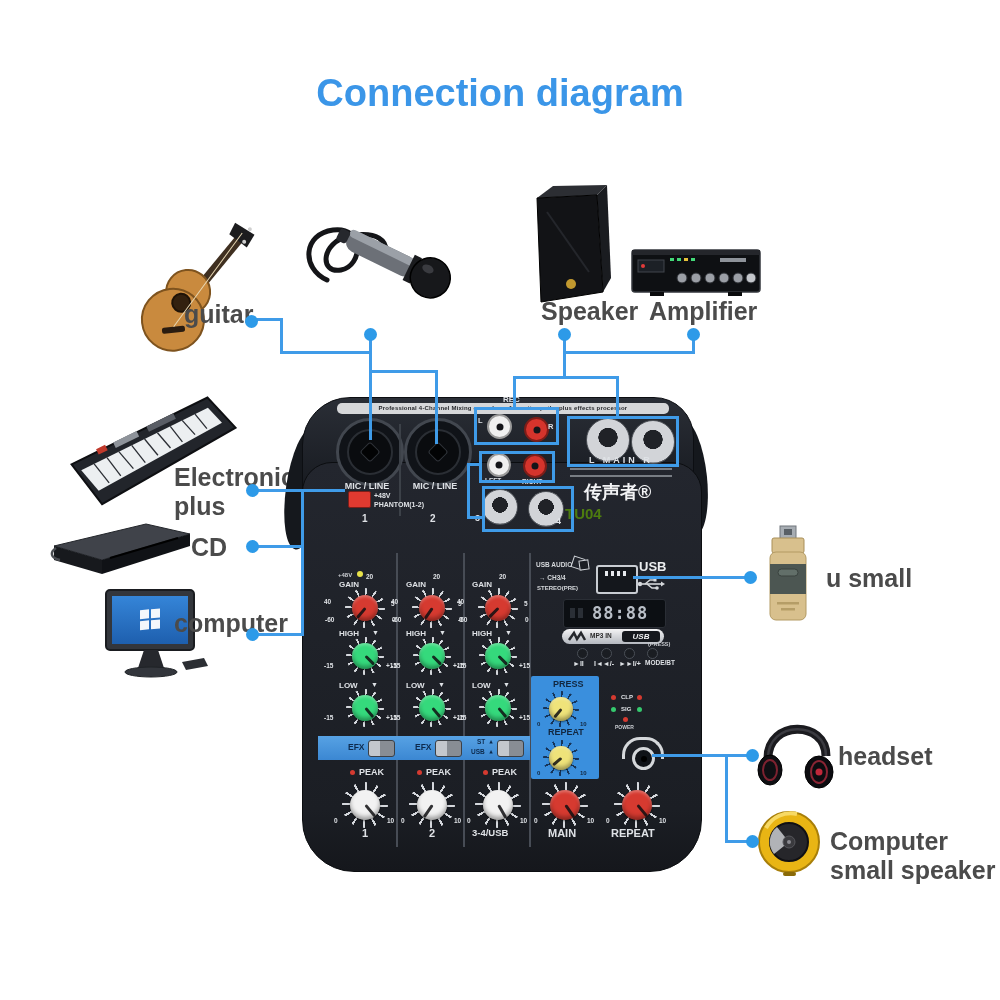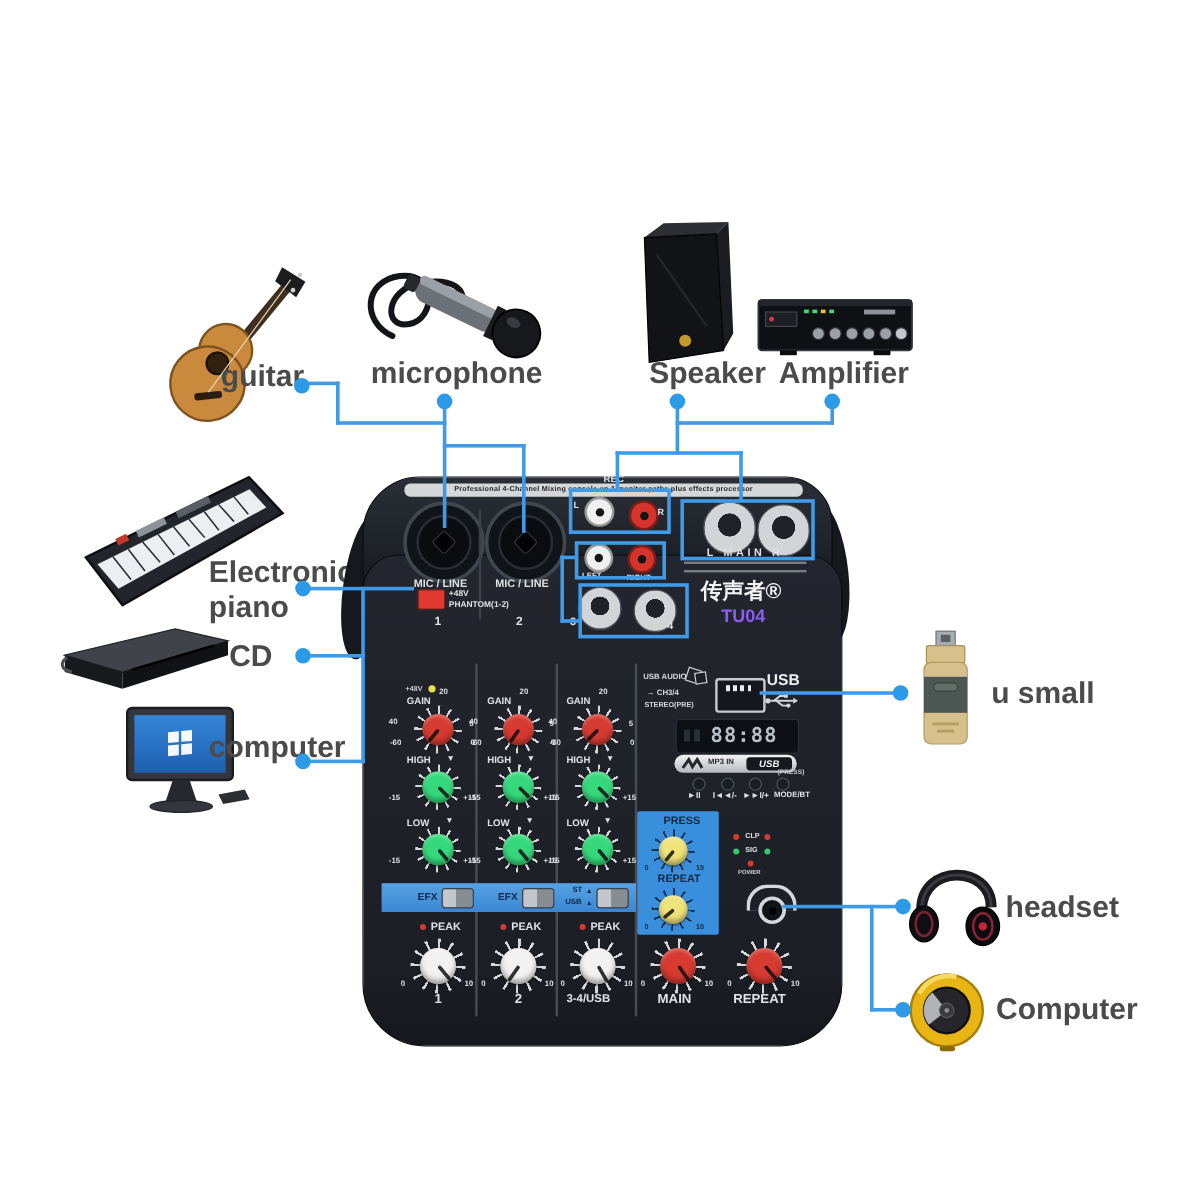--- a/index.html
+++ b/index.html
@@ -32,20 +32,21 @@
   .sw{position:absolute;border-radius:3px;border:1px solid #3c4046;
       background:linear-gradient(90deg,#c3c7cd 0 45%,#888d94 45% 100%)}
   .vdiv{position:absolute;background:#474c55;width:2px}
   svg{position:absolute;overflow:visible}
 </style>
 </head>
 <body>
 
 <div id="canvas">
 
+  <div class="t" style="left:0;top:74px;width:1000px;text-align:center;font-size:38px;color:#3b96e8">Connection diagram</div>
 
   <svg style="left:108px;top:226px" width="160" height="130" viewBox="0 0 160 130">
     <g transform="rotate(-6 80 65)">
       <line x1="84" y1="70" x2="142" y2="13" stroke="#3f2f20" stroke-width="9"></line>
       <polygon points="134,2 152,16 143,28 127,13" fill="#1c1c1e"></polygon>
       <circle cx="148" cy="10" r="2" fill="#cfcfcf"></circle>
         <circle cx="141" cy="22" r="2" fill="#cfcfcf"></circle>
       <circle cx="80" cy="66" r="22" fill="#c98a3e" stroke="#7e531e" stroke-width="2"></circle>
       <circle cx="62" cy="92" r="31" fill="#c98a3e" stroke="#7e531e" stroke-width="2"></circle>
       <circle cx="72" cy="76" r="9" fill="#33210f" stroke="#1f1307" stroke-width="2"></circle>
@@ -166,30 +167,30 @@
     <circle cx="36" cy="36" r="30" fill="#e9b514" stroke="#a87f0a" stroke-width="2"></circle>
     <path d="M13,22 A28,28 0 0 1 44,8" fill="none" stroke="#f7d964" stroke-width="4"></path>
     <circle cx="36" cy="36" r="19" fill="#26262a" stroke="#101014" stroke-width="2"></circle>
     <path d="M36,36 L21,48 A19,19 0 0 1 24,21 Z" fill="#caccd0" opacity="0.85"></path>
     <circle cx="36" cy="36" r="6" fill="#3a3a3e" stroke="#57575c"></circle>
     <circle cx="36" cy="36" r="2" fill="#8a8a90"></circle>
     <rect x="30" y="66" width="13" height="4" rx="2" fill="#8a6a08"></rect>
   </svg>
 
   <div class="dl" style="left:184px;top:300px">guitar</div>
-  <div class="dl" style="left:309px;top:297px">microphone</div>
   <div class="dl" style="left:541px;top:297px">Speaker</div>
   <div class="dl" style="left:649px;top:297px">Amplifier</div>
   <div class="dl" style="left:174px;top:463px">Electronic</div>
-  <div class="dl" style="left:174px;top:492px">piano</div>
+  <div class="dl" style="left:174px;top:492px">plus</div>
   <div class="dl" style="left:191px;top:533px">CD</div>
   <div class="dl" style="left:174px;top:609px">computer</div>
   <div class="dl" style="left:826px;top:564px">u small</div>
   <div class="dl" style="left:838px;top:742px">headset</div>
   <div class="dl" style="left:830px;top:827px">Computer</div>
+  <div class="dl" style="left:830px;top:856px">small speaker</div>
 
   <div class="shell" style="left:286px;top:428px;width:36px;height:122px;border-radius:50%;background:#15181d;transform:rotate(8deg)"></div>
   <div class="shell" style="left:671px;top:420px;width:36px;height:116px;border-radius:50%;background:#15181d;transform:rotate(-6deg)"></div>
   <div class="shell" style="left:302px;top:397px;width:390px;height:150px;border-radius:48px 40px 14px 14px;
               background:linear-gradient(180deg,#2a2e36,#181b21 60%,#14161b);border:1px solid #0c0e12"></div>
   <div class="shell" style="left:302px;top:462px;width:398px;height:408px;border-radius:30px 30px 52px 52px;
               background:linear-gradient(180deg,#23262e,#1b1e24 85%,#15171c);border:1px solid #0b0d10"></div>
 
   <div class="t" style="left:337px;top:403px;width:332px;height:11px;border-radius:5px;background:#d6d7d9;color:#26282c;
               font-size:6px;line-height:11px;text-align:center;letter-spacing:.2px">Professional 4-Channel Mixing console on 1 monitor paths plus effects processor</div>
@@ -235,21 +236,21 @@
   <div class="trs" style="left:528px;top:491px;width:34px;height:34px"></div>
   <div class="t" style="left:475px;top:514px;font-size:9px">3</div>
   <div class="t" style="left:556px;top:517px;font-size:9px">4</div>
 
   <div class="trs" style="left:586px;top:418px;width:42px;height:42px"></div>
   <div class="trs" style="left:631px;top:420px;width:42px;height:42px"></div>
   <div class="t" style="left:589px;top:456px;font-size:9px;letter-spacing:3px">L MAIN R</div>
   <div style="position:absolute;left:570px;top:468px;width:102px;height:2px;background:#787d84"></div>
   <div style="position:absolute;left:570px;top:475px;width:102px;height:2px;background:#787d84"></div>
   <div class="t" style="left:584px;top:483px;font-size:18px;color:#f2f3f5">传声者®</div>
-  <div class="t" style="left:601px;top:506px;font-size:15px;color:#8b5cf6">TU04</div>
+  <div class="t" style="left:565px;top:506px;font-size:15px;color:#4d7c0f">TU04</div>
 
   <div class="vdiv" style="left:396px;top:553px;height:294px"></div>
   <div class="vdiv" style="left:463px;top:553px;height:294px"></div>
   <div class="vdiv" style="left:529px;top:553px;height:294px"></div>
 
   <div class="t" style="left:338px;top:572px;font-size:6px;color:#c9ccd1">+48V</div>
   <div class="led" style="left:357px;top:571px;width:6px;height:6px;background:#e8e24a"></div>
   <div class="t" style="left:339px;top:581px;font-size:8px">GAIN</div>
   <div class="t" style="left:366px;top:574px;font-size:6.5px">20</div>
   <div class="knob" style="left:345px;top:588px;width:40px;height:40px">

